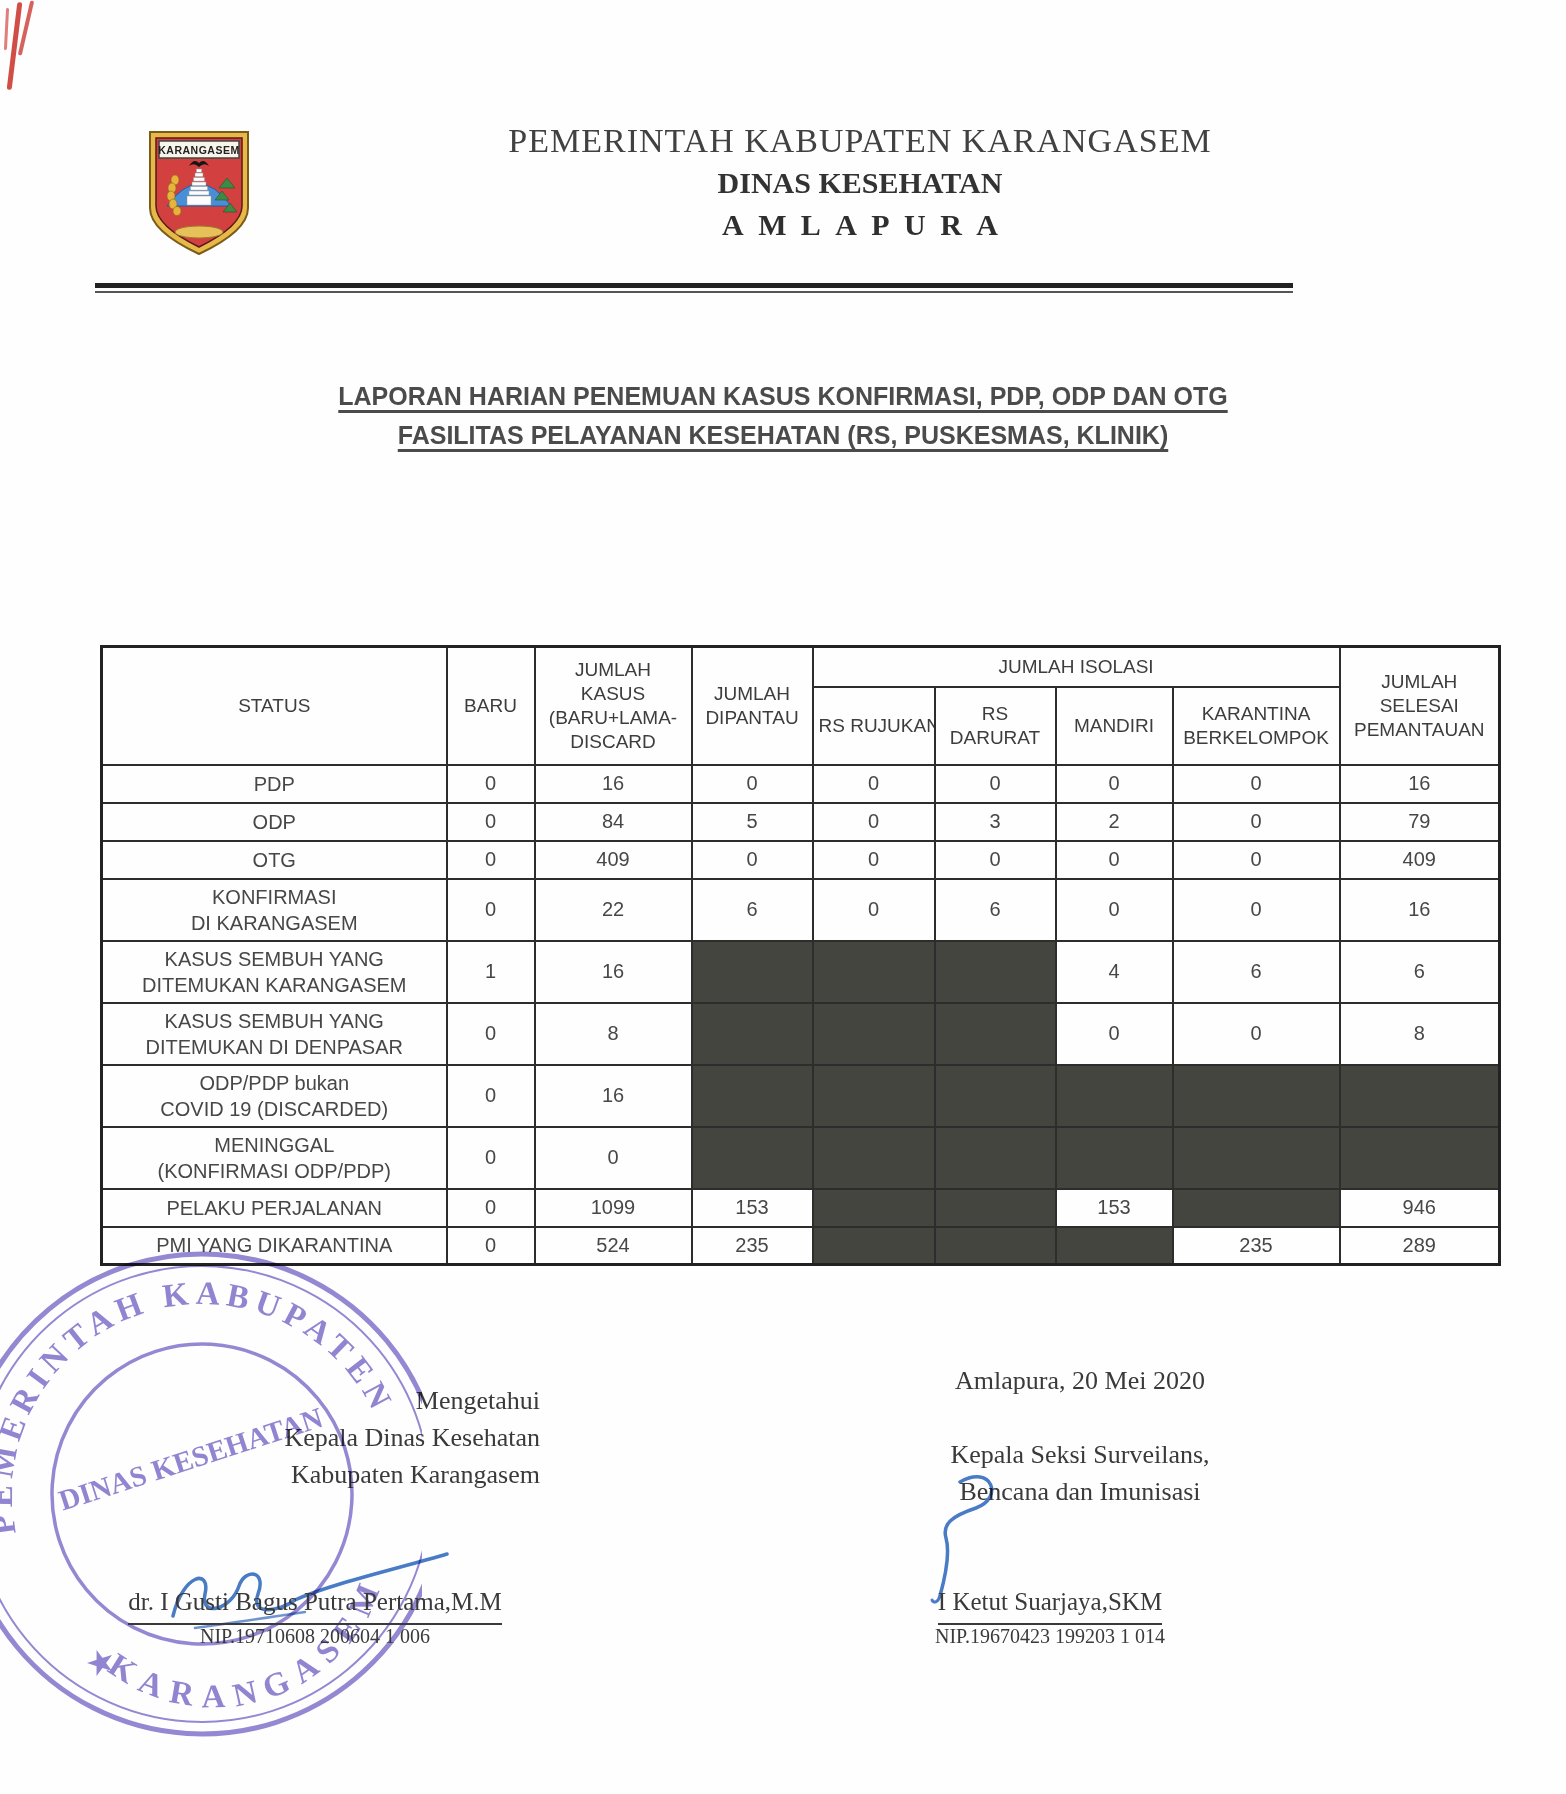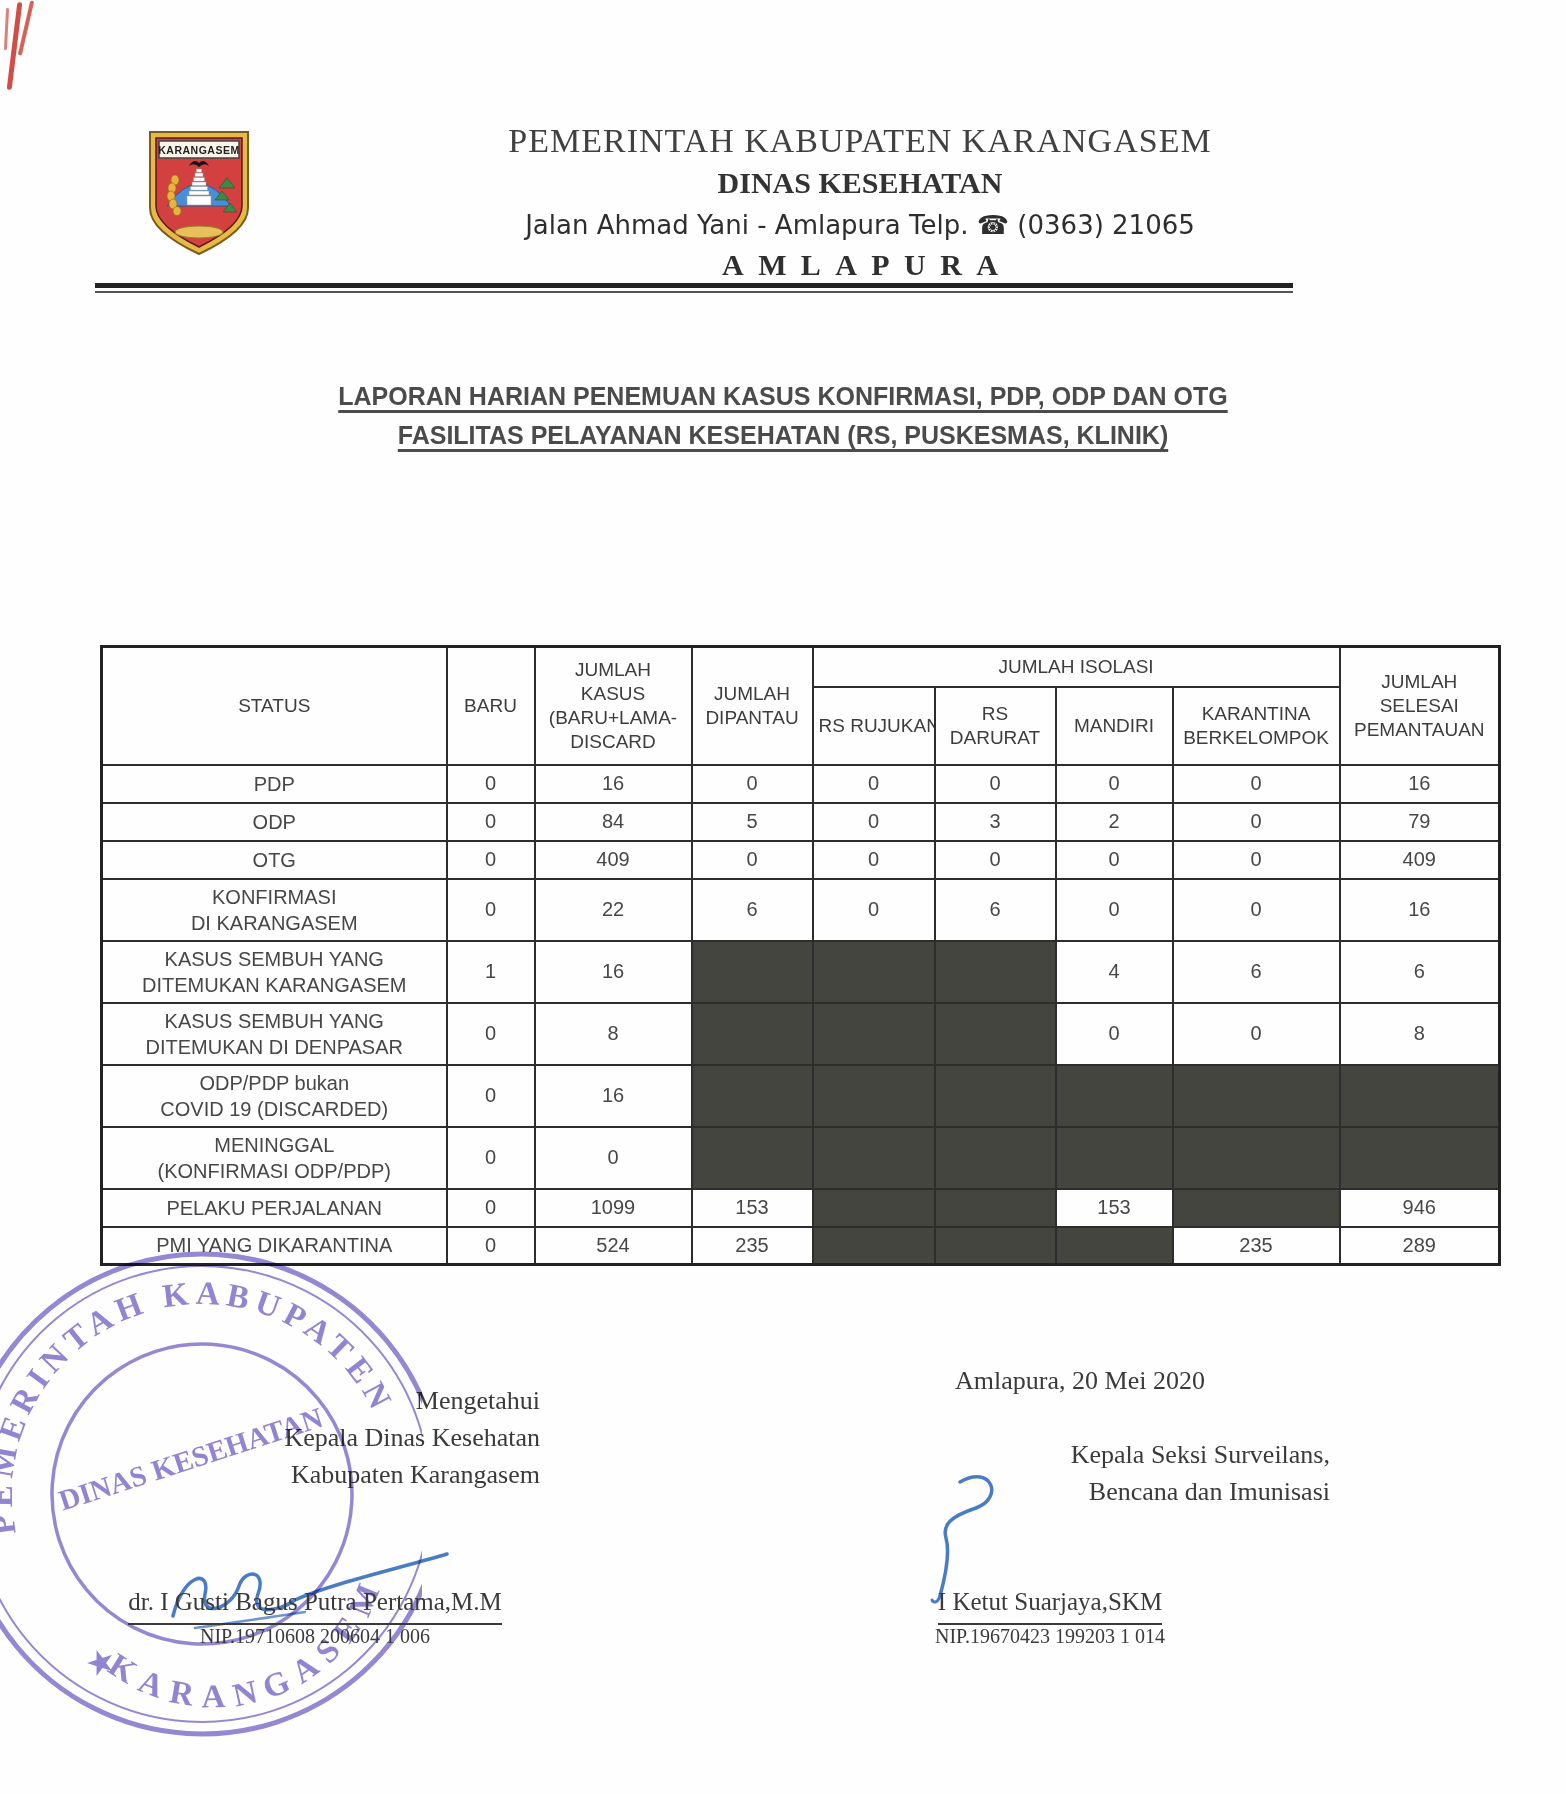--- a/index.html
+++ b/index.html
@@ -50,21 +50,21 @@
   table.report thead tr.h2{height:78px;}
   tr.single{height:38px;}
   tr.tall{height:62px;}
   td.c-status{text-align:left;padding-left:8px;line-height:1.3;}
   td.redacted{background:#45453f;}
   th.nowrap{white-space:nowrap;}
 
   
   .sig{color:#3a3a3a;}
   .sig-right-date{left:830px;top:1366px;width:500px;text-align:center;font-size:26px;}
-  .sig-right-role{left:830px;top:1436px;width:500px;text-align:right;font-size:26px;line-height:37px;}
+  .sig-right-role{left:830px;top:1436px;width:500px;text-align:center;font-size:26px;line-height:37px;}
   .sig-right-name{left:800px;top:1588px;width:500px;text-align:center;font-size:25px;}
   .sig-left-head{left:90px;top:1382px;width:450px;text-align:right;font-size:26px;line-height:37px;}
   .sig-left-name{left:70px;top:1588px;width:490px;text-align:center;font-size:25px;}
   .sig-name{display:inline-block;border-bottom:2px solid #3a3a3a;padding-bottom:7px;}
   .sig-nip{font-size:20px;}
   .ink{mix-blend-mode:multiply;}
   svg.abs{position:absolute;}
 </style>
 </head>
 <body>
@@ -102,25 +102,20 @@
       <path d="M72,60 l8,-10 8,10 z"></path>
       <path d="M68,72 l7,-9 7,9 z"></path>
       <path d="M76,84 l7,-9 7,9 z"></path>
     </g>
     <ellipse cx="52" cy="104" rx="24" ry="6" fill="#e8c05a" stroke="#9a7a2a" stroke-width="1"></ellipse>
   </svg>
 
   <div class="abs header-text">
     <div class="gov-line">PEMERINTAH KABUPATEN KARANGASEM</div>
     <div class="dept-line">DINAS KESEHATAN</div>
-    <div class="addr-line">
-      <span>Jalan Ahmad Yani  - Amlapura Telp.</span>
-      <span>☎</span>
-      <span>(0363) 21065</span>
-    </div>
     <div class="city-line">AMLAPURA</div>
   </div>
   <div class="abs rule">
     <div class="thick"></div>
       <div class="thin"></div>
   </div>
 
   <div class="abs report-title">
     <div>LAPORAN HARIAN PENEMUAN KASUS KONFIRMASI, PDP, ODP DAN OTG</div>
     <div>FASILITAS PELAYANAN KESEHATAN (RS, PUSKESMAS, KLINIK)</div>

